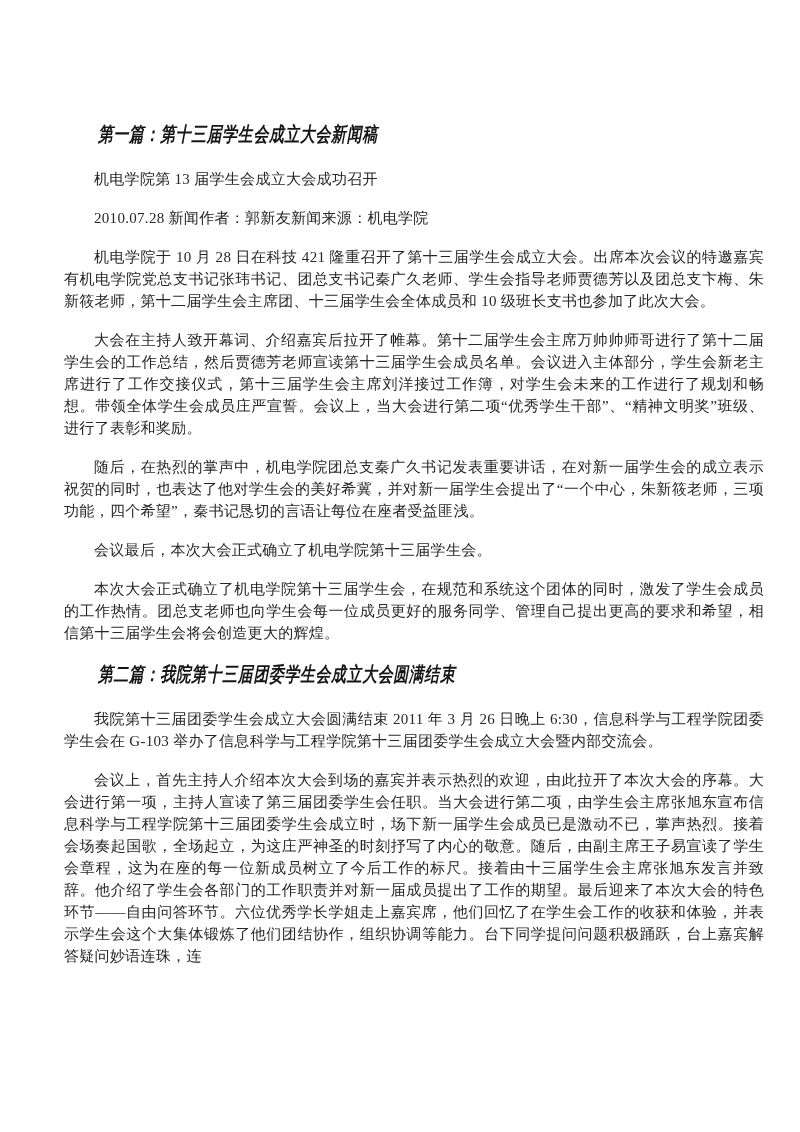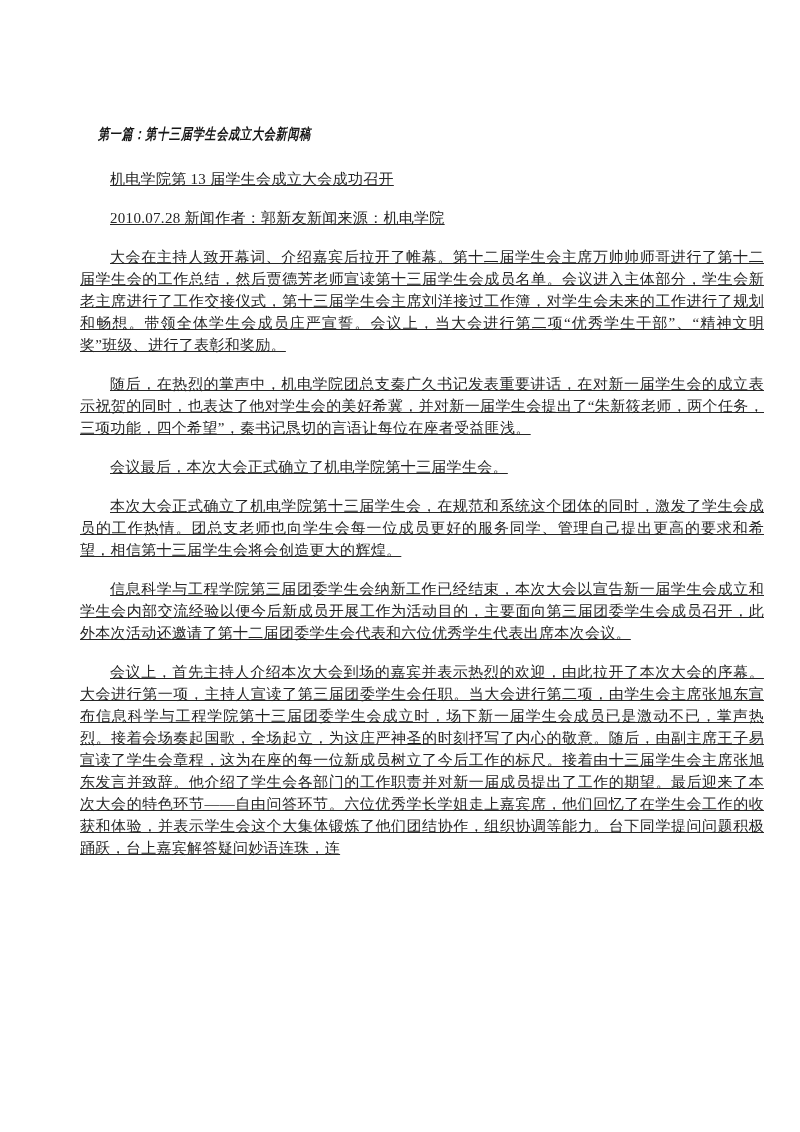--- a/index.html
+++ b/index.html
@@ -20,28 +20,27 @@
     top: 121px;
     width: 700px;
     color: #262626;
     font-family: "Liberation Serif", "DejaVu Serif", serif;
     font-size: 15px;
     line-height: 22px;
     letter-spacing: 0.3px;
     text-align: justify;
   }
   .content p {
-    margin: 0 0 17px 16px;
+    margin: 0 0 17px 0;
     text-indent: 2em;
-    text-decoration: underline;
   }
   .sec-heading {
     margin: 0 0 21px 0;
     padding-left: 34px;
-    font-size: 15px;
+    font-size: 20px;
     line-height: 26px;
     font-weight: bold;
     font-style: italic;
     color: #151515;
     white-space: nowrap;
   }
   .sec-heading .h-inner {
     display: inline-block;
     transform: scaleX(0.74);
     transform-origin: 0 50%;
@@ -56,29 +55,31 @@
 
 <div class="page">
   <div class="content">
 
     <h1 class="sec-heading"><span class="h-inner">第一篇：第十三届学生会成立大会新闻稿</span></h1>
 
     <p>机电学院第 13 届学生会成立大会成功召开</p>
 
     <p>2010.07.28 新闻作者：郭新友新闻来源：机电学院</p>
 
+    <p>机电学院于 10 月 28 日在科技 421 隆重召开了第十三届学生会成立大会。出席本次会议的特邀嘉宾有机电学院党总支书记张玮书记、团总支书记秦广久老师、学生会指导老师贾德芳以及团总支卞梅、朱新筱老师，第十二届学生会主席团、十三届学生会全体成员和 10 级班长支书也参加了此次大会。</p>
 
     <p>大会在主持人致开幕词、介绍嘉宾后拉开了帷幕。第十二届学生会主席万帅帅师哥进行了第十二届学生会的工作总结，然后贾德芳老师宣读第十三届学生会成员名单。会议进入主体部分，学生会新老主席进行了工作交接仪式，第十三届学生会主席刘洋接过工作簿，对学生会未来的工作进行了规划和畅想。带领全体学生会成员庄严宣誓。会议上，当大会进行第二项“优秀学生干部”、“精神文明奖”班级、进行了表彰和奖励。</p>
 
-    <p>随后，在热烈的掌声中，机电学院团总支秦广久书记发表重要讲话，在对新一届学生会的成立表示祝贺的同时，也表达了他对学生会的美好希冀，并对新一届学生会提出了“朱新筱老师，两个任务，三项功能，四个希望”，秦书记恳切的言语让每位在座者受益匪浅。</p>
+    <p>随后，在热烈的掌声中，机电学院团总支秦广久书记发表重要讲话，在对新一届学生会的成立表示祝贺的同时，也表达了他对学生会的美好希冀，并对新一届学生会提出了“一个中心，朱新筱老师，三项功能，四个希望”，秦书记恳切的言语让每位在座者受益匪浅。</p>
 
     <p>会议最后，本次大会正式确立了机电学院第十三届学生会。</p>
 
     <p>本次大会正式确立了机电学院第十三届学生会，在规范和系统这个团体的同时，激发了学生会成员的工作热情。团总支老师也向学生会每一位成员更好的服务同学、管理自己提出更高的要求和希望，相信第十三届学生会将会创造更大的辉煌。</p>
 
+    <h1 class="sec-heading second"><span class="h-inner">第二篇：我院第十三届团委学生会成立大会圆满结束</span></h1>
 
+    <p>我院第十三届团委学生会成立大会圆满结束 2011 年 3 月 26 日晚上 6:30，信息科学与工程学院团委学生会在 G-103 举办了信息科学与工程学院第十三届团委学生会成立大会暨内部交流会。</p>
 
-    <p>信息科学与工程学院第三届团委学生会纳新工作已经结束，本次大会以宣告新一届学生会成立和学生会内部交流经验以便今后新成员开展工作为活动目的，主要面向第三届团委学生会成员召开，此外本次活动还邀请了第十二届团委学生会代表和六位优秀学生代表出席本次会议。</p>
 
     <p>会议上，首先主持人介绍本次大会到场的嘉宾并表示热烈的欢迎，由此拉开了本次大会的序幕。大会进行第一项，主持人宣读了第三届团委学生会任职。当大会进行第二项，由学生会主席张旭东宣布信息科学与工程学院第十三届团委学生会成立时，场下新一届学生会成员已是激动不已，掌声热烈。接着会场奏起国歌，全场起立，为这庄严神圣的时刻抒写了内心的敬意。随后，由副主席王子易宣读了学生会章程，这为在座的每一位新成员树立了今后工作的标尺。接着由十三届学生会主席张旭东发言并致辞。他介绍了学生会各部门的工作职责并对新一届成员提出了工作的期望。最后迎来了本次大会的特色环节——自由问答环节。六位优秀学长学姐走上嘉宾席，他们回忆了在学生会工作的收获和体验，并表示学生会这个大集体锻炼了他们团结协作，组织协调等能力。台下同学提问问题积极踊跃，台上嘉宾解答疑问妙语连珠，连</p>
 
   </div>
 </div>
 
 </body></html>

